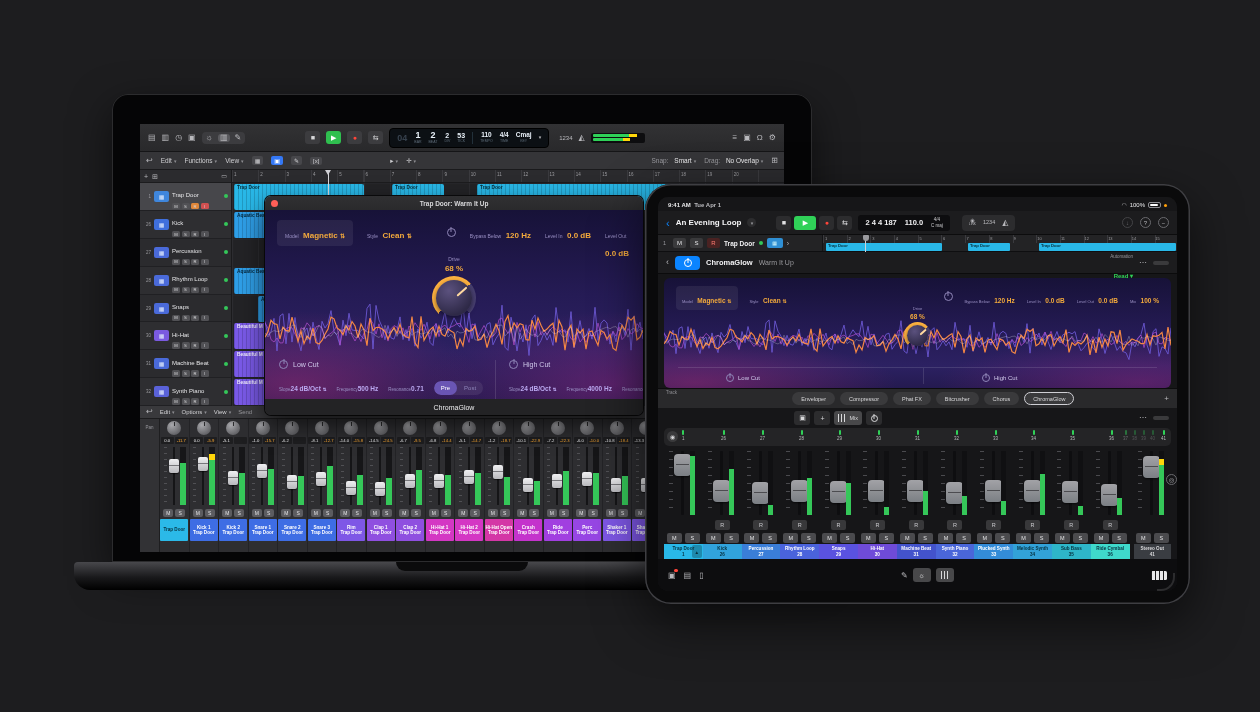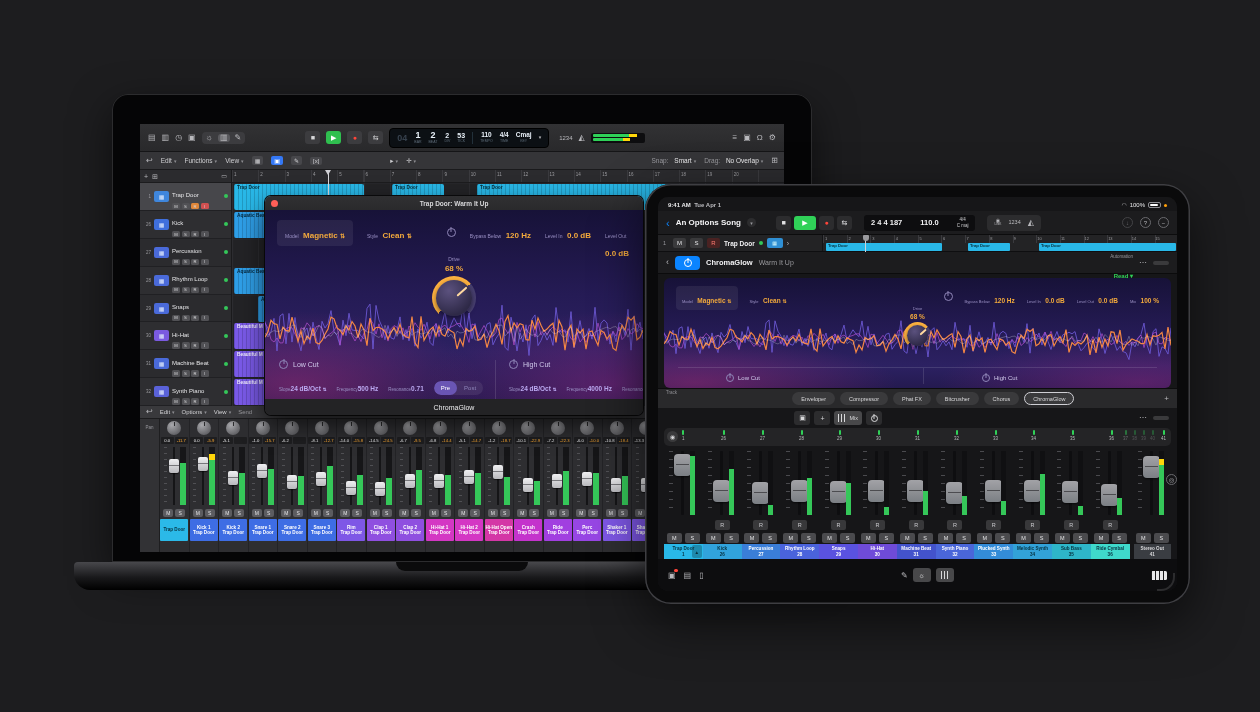--- a/index.html
+++ b/index.html
@@ -109,21 +109,21 @@
 .batt{width:13px;height:6px;border:1px solid #8e8e93;border-radius:2px;position:relative}
 .batt i{position:absolute;left:1px;top:1px;bottom:1px;width:70%;background:#fff;border-radius:1px}
 .odot{width:3px;height:3px;border-radius:50%;background:#ff9f0a}
 .i-toolbar{height:24px;background:#1c1c1e;border-bottom:1px solid #0c0c0d;display:flex;align-items:center;gap:6px;padding:0 8px}
 .i-back{color:#0a84ff;font-size:11px}
 .i-title{font-size:8px;font-weight:bold;color:#f2f2f4;white-space:nowrap}
 .cvc{width:9px;height:9px;border-radius:50%;background:#2c2c2e;color:#98989d;font-size:5px;display:inline-flex;align-items:center;justify-content:center}
 .i-tp{display:flex;gap:3px;margin-left:14px}
 .i-btn{width:15px;height:14px;border-radius:3px;background:#2c2c2e;display:flex;align-items:center;justify-content:center;font-size:7px;color:#e2e2e4}
 .i-play{width:22px;background:#30d158;color:#fff}
-.i-lcd{height:16px;background:#0d0d0f;border-radius:3px;display:flex;align-items:center;gap:18px;padding:0 7px;color:#f0f0f2;margin-left:6px}
+.i-lcd{height:16px;background:#0d0d0f;border-radius:3px;display:flex;align-items:center;gap:8px;padding:0 7px;color:#f0f0f2;}
 .i-lcd .b{font-size:7.5px;font-weight:bold;white-space:nowrap}
 .i-lcd .st{font-size:4.5px;line-height:1.15;text-align:center;color:#cfcfd2}
 .i-icg{height:16px;background:#2c2c2e;border-radius:4px;display:flex;align-items:center;gap:7px;padding:0 7px;margin-left:6px}
 .stk{display:flex;flex-direction:column;align-items:center;line-height:1}
 .stk .t{font-size:3.2px;color:#b8b8bc}
 .i-circles{margin-left:auto;display:flex;gap:7px}
 .ccl{width:11px;height:11px;border-radius:50%;border:1px solid #6a6a6e;color:#b8b8bc;font-size:6px;display:inline-flex;align-items:center;justify-content:center}
 .i-track{height:17px;background:#232325;border-bottom:1px solid #0e0e10;display:flex;align-items:center;position:relative}
 .it-head{width:165px;display:flex;align-items:center;gap:4px;padding:0 5px;height:100%;border-right:1px solid #141416}
 .it-num{font-size:5.5px;color:#98989d;width:6px}
@@ -1048,21 +1048,21 @@
           <span>100%</span>
           <span class="batt">
               <i></i>
             </span>
           <span class="odot"></span>
         </span>
       </div>
 
       <div class="i-toolbar">
         <span class="i-back">‹</span>
-        <span class="i-title">An Options Song</span>
+        <span class="i-title">An Evening Loop</span>
         <span class="cvc">▾</span>
         <span class="i-tp">
           <span class="i-btn">■</span>
           <span class="i-btn i-play">▶</span>
           <span class="i-btn" style="color:#ff453a">●</span>
           <span class="i-btn">⇆</span>
         </span>
         <span class="i-lcd">
           <span class="b">2 4 4 187</span>
           <span class="b">110.0</span>

